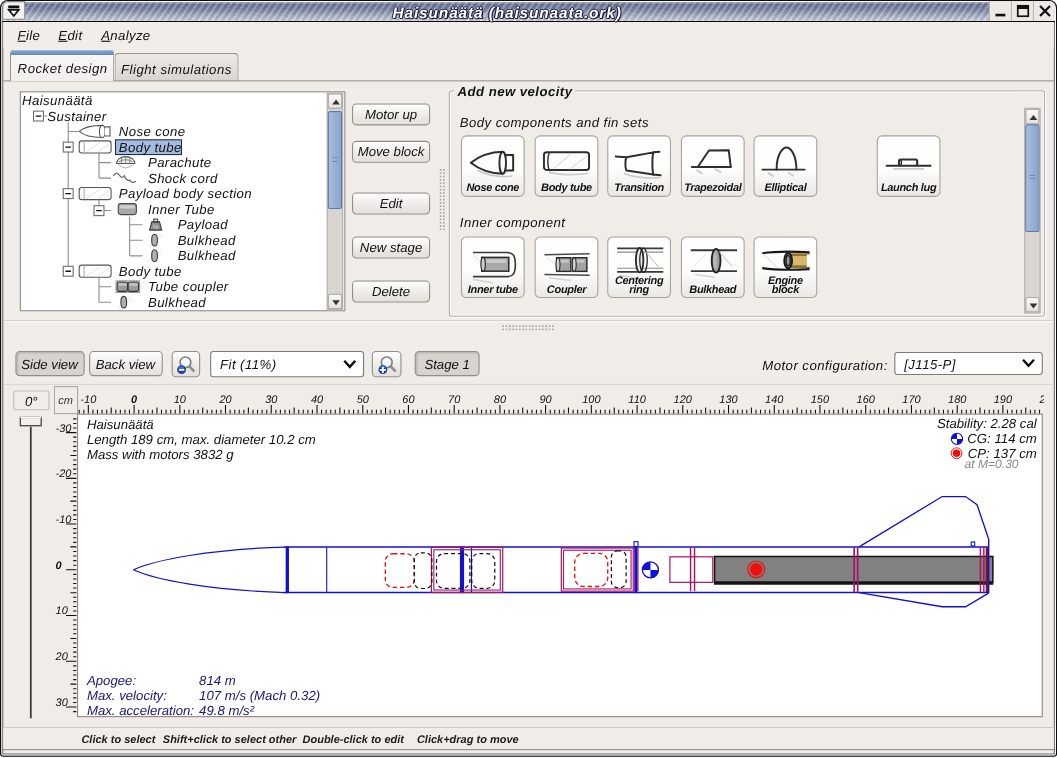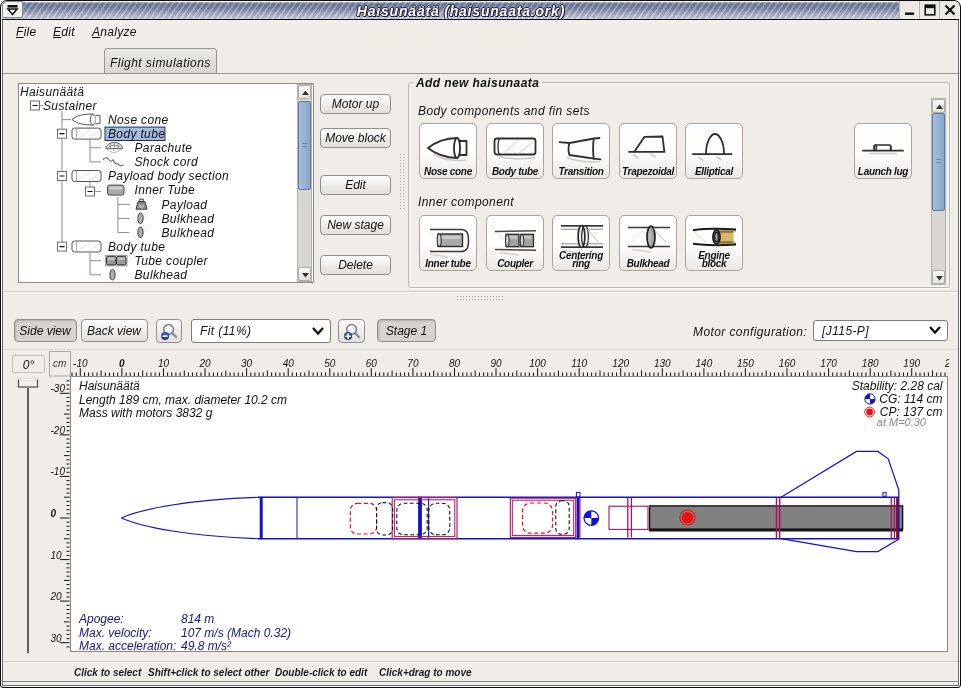--- a/index.html
+++ b/index.html
@@ -100,20 +100,24 @@
           <path d="M1.5,1.5 L10.5,10.5 M10.5,1.5 L1.5,10.5" stroke="#111" stroke-width="2.1"></path>
         </svg>
       </div>
   </div>
   <div id="menu">
     <span class="mi" style="left:13px"><u>F</u>ile</span>
     <span class="mi" style="left:50px"><u>E</u>dit</span>
     <span class="mi" style="left:89px"><u>A</u>nalyze</span>
   </div>
   <div id="tabline"></div>
+  <div class="tab" id="tab1">
+      <div class="blue"></div>
+      <span>Rocket design</span>
+    </div>
   <div class="tab" id="tab2">
       <span>Flight simulations</span>
     </div>
 
   <div id="treepanel"></div>
   <svg class="abs" style="left:18px;top:83px" width="274" height="198" viewBox="18 83 274 198" font-family="'Liberation Sans',sans-serif" fill="#111">
       <path d="M61,110V245.5 M61,118.6H70 M61,132.7H56 M61,175H56 M61,245.5H56" stroke="#8c8c8c" fill="none"></path>
       <path d="M89,138.5V160.9 M89,146.8H100 M89,160.9H100" stroke="#8c8c8c" fill="none"></path>
       <path d="M89,180.5V190.4 M93.5,190.4H100" stroke="#8c8c8c" fill="none"></path>
       <path d="M116.9,196V231.6 M116.9,203.3H128.5 M116.9,217.4H128.5 M116.9,231.6H128.5" stroke="#8c8c8c" fill="none"></path>
@@ -212,21 +216,21 @@
           <path d="M3,5 L6.5,9.5 L10,5 Z" fill="#333"></path>
         </svg></div>
 </div>
   <div class="btn" style="left:319px;top:93px;width:71px;height:20px;padding-top:2px">Motor up</div>
   <div class="btn" style="left:319px;top:126.5px;width:71px;height:20px;padding-top:2px">Move block</div>
   <div class="btn" style="left:319px;top:174px;width:71px;height:20px;padding-top:2px">Edit</div>
   <div class="btn" style="left:319px;top:214px;width:71px;height:20px;padding-top:2px">New stage</div>
   <div class="btn" style="left:319px;top:254px;width:71px;height:20px;padding-top:2px">Delete</div>
   <div id="vdots" class="dotgrid"></div>
   <div id="gbox"></div>
-  <div id="gbox-title">Add new haisunaata</div>
+  <div id="gbox-title">Add new velocity</div>
   <div class="glabel" style="left:417px;top:103px">Body components and fin sets</div>
   <div class="glabel" style="left:417px;top:193.5px">Inner component</div>
   <div class="cbtn " style="left:418px;top:122px">
       <svg width="46" height="44" viewBox="0 0 46 44" class="cicon">
         <path d="M2,22 C9,16.5 20,12.2 31,12 M2,22 C9,27.5 20,31.8 31,32" stroke="#2e2e2e" stroke-width="1.8" fill="none" stroke-linejoin="round" stroke-linecap="round"></path>
         <ellipse cx="31" cy="22" rx="3" ry="10" stroke="#2e2e2e" stroke-width="1.8" fill="none" stroke-linejoin="round" stroke-linecap="round"></ellipse>
         <path d="M33.5,15 H40.5 M40.5,15 V29 M33.5,29 H40.5" stroke="#2e2e2e" stroke-width="1.8" fill="none" stroke-linejoin="round" stroke-linecap="round"></path>
         <path d="M8,28.5 C16,33.5 30,35.5 40,34" stroke="#cdc9c4" stroke-width="1.5" fill="none"></path>
       </svg>
       <div class="clab">Nose cone</div>
@@ -256,21 +260,21 @@
       <div class="clab">Trapezoidal</div>
     </div>
 <div class="cbtn " style="left:684px;top:122px">
       <svg width="46" height="44" viewBox="0 0 46 44" class="cicon">
         <path d="M1,28.2 H39.5" stroke="#2e2e2e" stroke-width="1.8" fill="none" stroke-linejoin="round" stroke-linecap="round"></path>
         <path d="M14,28 C14,14.5 19.5,8 23,8 C26.5,8 32,14.5 32,28" stroke="#2e2e2e" stroke-width="1.8" fill="none" stroke-linejoin="round" stroke-linecap="round"></path>
         <path d="M6,31 L11.5,34.5 M24,30.5 L29.5,34" stroke="#cdc9c4" stroke-width="1.5" fill="none"></path>
       </svg>
       <div class="clab">Elliptical</div>
     </div>
-<div class="cbtn " style="left:853px;top:122px">
+<div class="cbtn " style="left:796px;top:122px">
       <svg width="46" height="44" viewBox="0 0 46 44" class="cicon">
         <path d="M2,24.7 H42" stroke="#2e2e2e" stroke-width="1.8" fill="none" stroke-linejoin="round" stroke-linecap="round"></path>
         <path d="M13.5,24.5 V20.7 C13.5,19.4 14.3,19 15.5,19 H28 C29.3,19 30,19.4 30,20.7 V24.5" stroke="#2e2e2e" stroke-width="1.6" fill="none"></path>
         <ellipse cx="14.2" cy="21.8" rx="1.3" ry="2.8" stroke="#2e2e2e" stroke-width="1.3" fill="none"></ellipse>
         <path d="M28.8,19.2 C29.9,20 29.9,23.7 28.8,24.5" stroke="#2e2e2e" stroke-width="1.3" fill="none"></path>
         <path d="M8,27.5 H36" stroke="#cdc9c4" stroke-width="1.5" fill="none"></path>
       </svg>
       <div class="clab">Launch lug</div>
     </div>
 <div class="cbtn " style="left:418px;top:214px">

